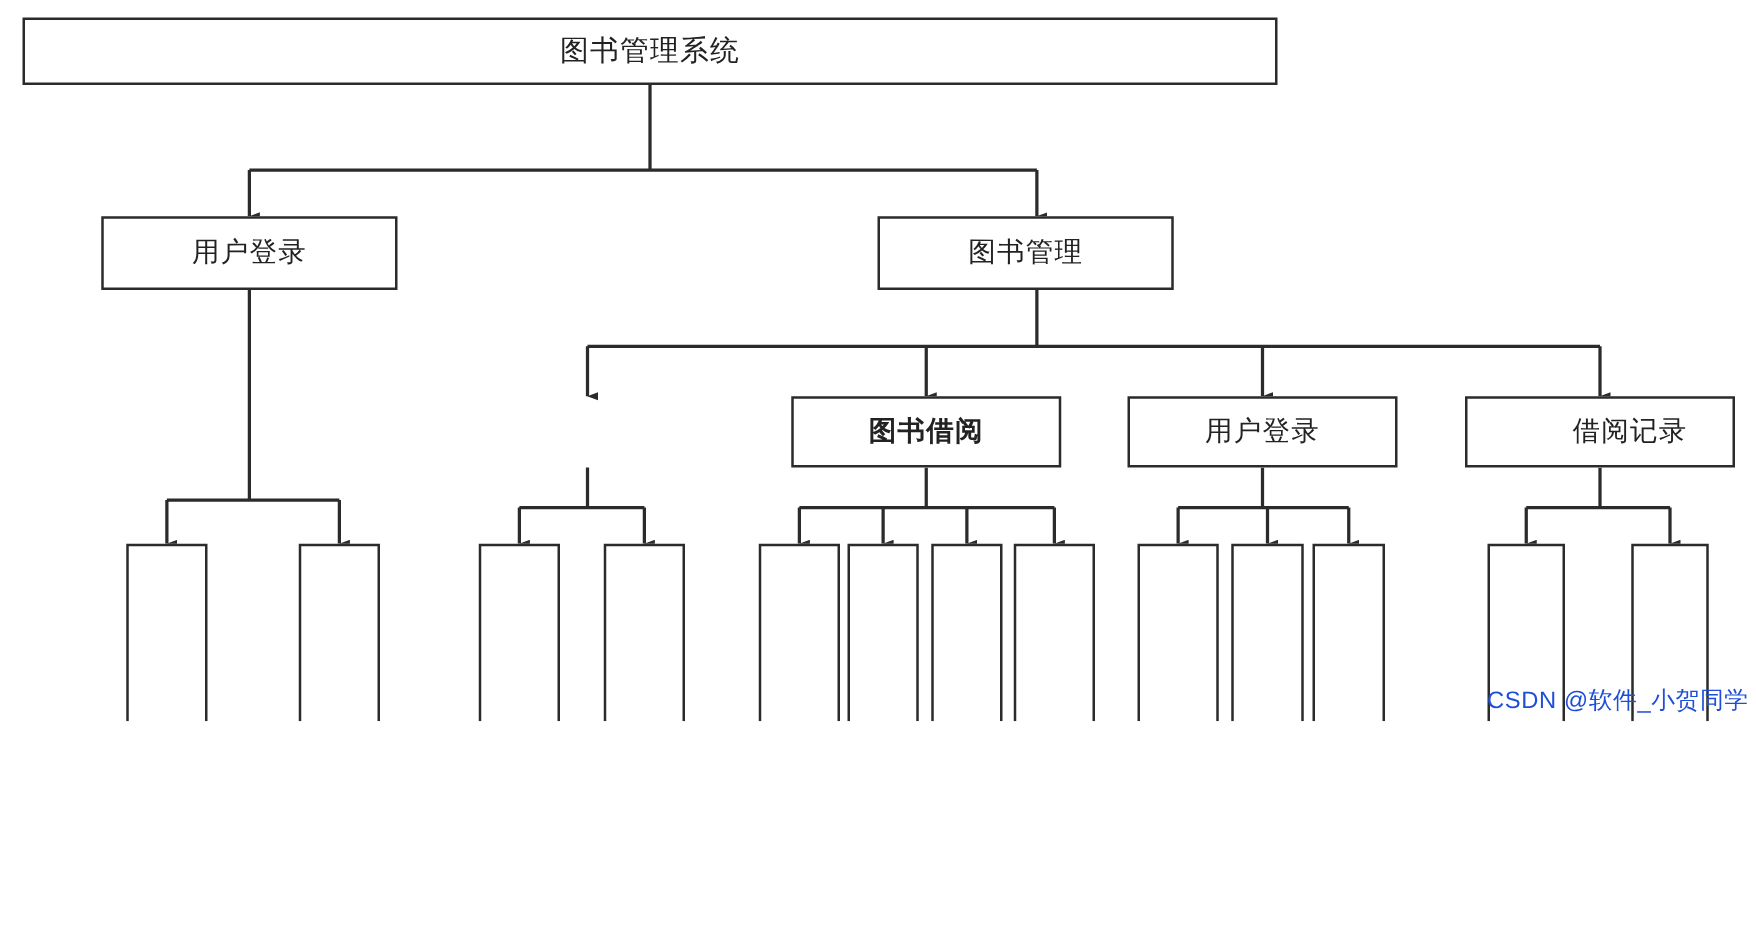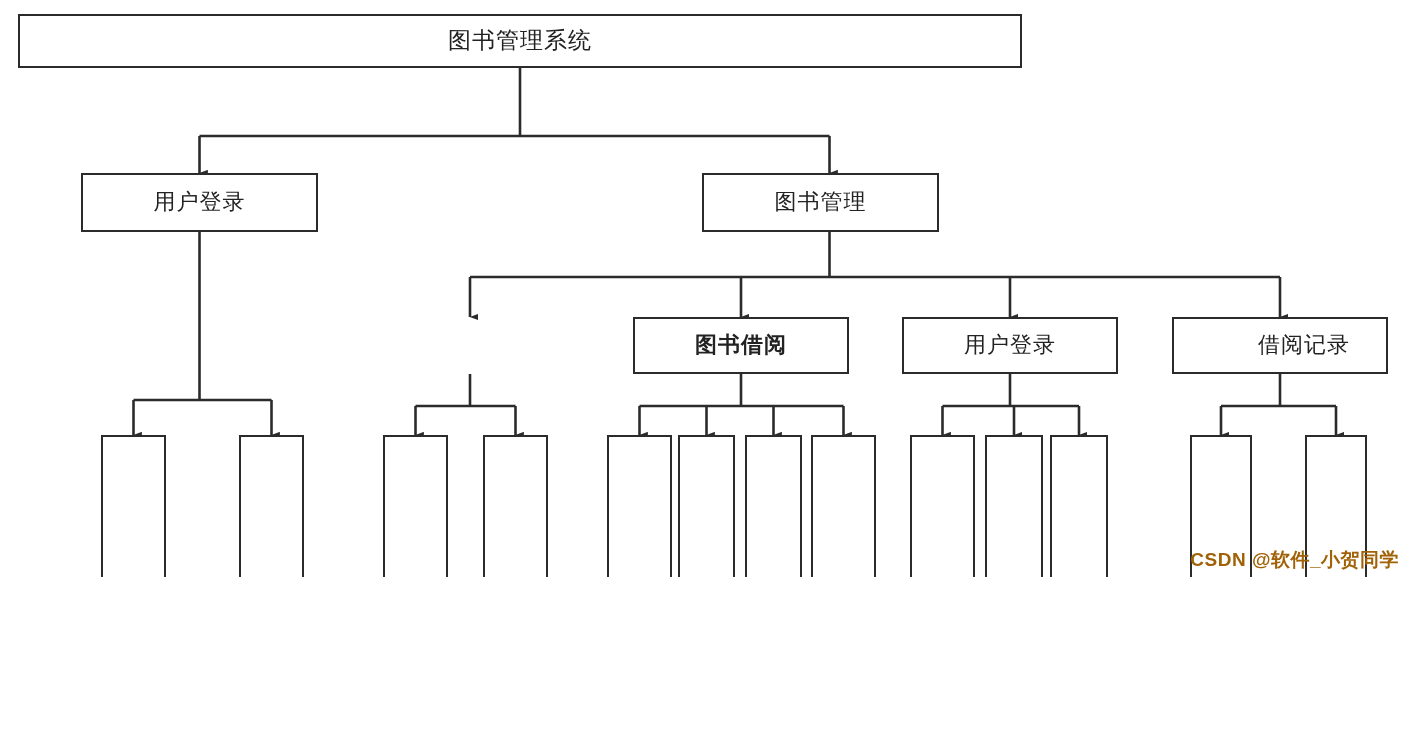--- a/index.html
+++ b/index.html
@@ -55,24 +55,23 @@
     text-orientation: upright;
     letter-spacing: 3px;
     white-space: pre;
     display: block;
   }
   .watermark {
     position: absolute;
     right: 6px;
     bottom: 4px;
     font-size: 19px;
-    color: #a16207;
+    color: #1d4ed8;
     letter-spacing: 0.5px;
     white-space: nowrap;
-    font-weight: bold;
   }
 </style>
 </head>
 <body>
 
 <div id="stage">
 
   <svg id="wires" viewBox="0 0 1405 747" xmlns="http://www.w3.org/2000/svg">
     <defs>
       <marker id="arrowhead" markerWidth="7" markerHeight="9" refX="3.2" refY="8.4" orient="auto" markerUnits="userSpaceOnUse">

